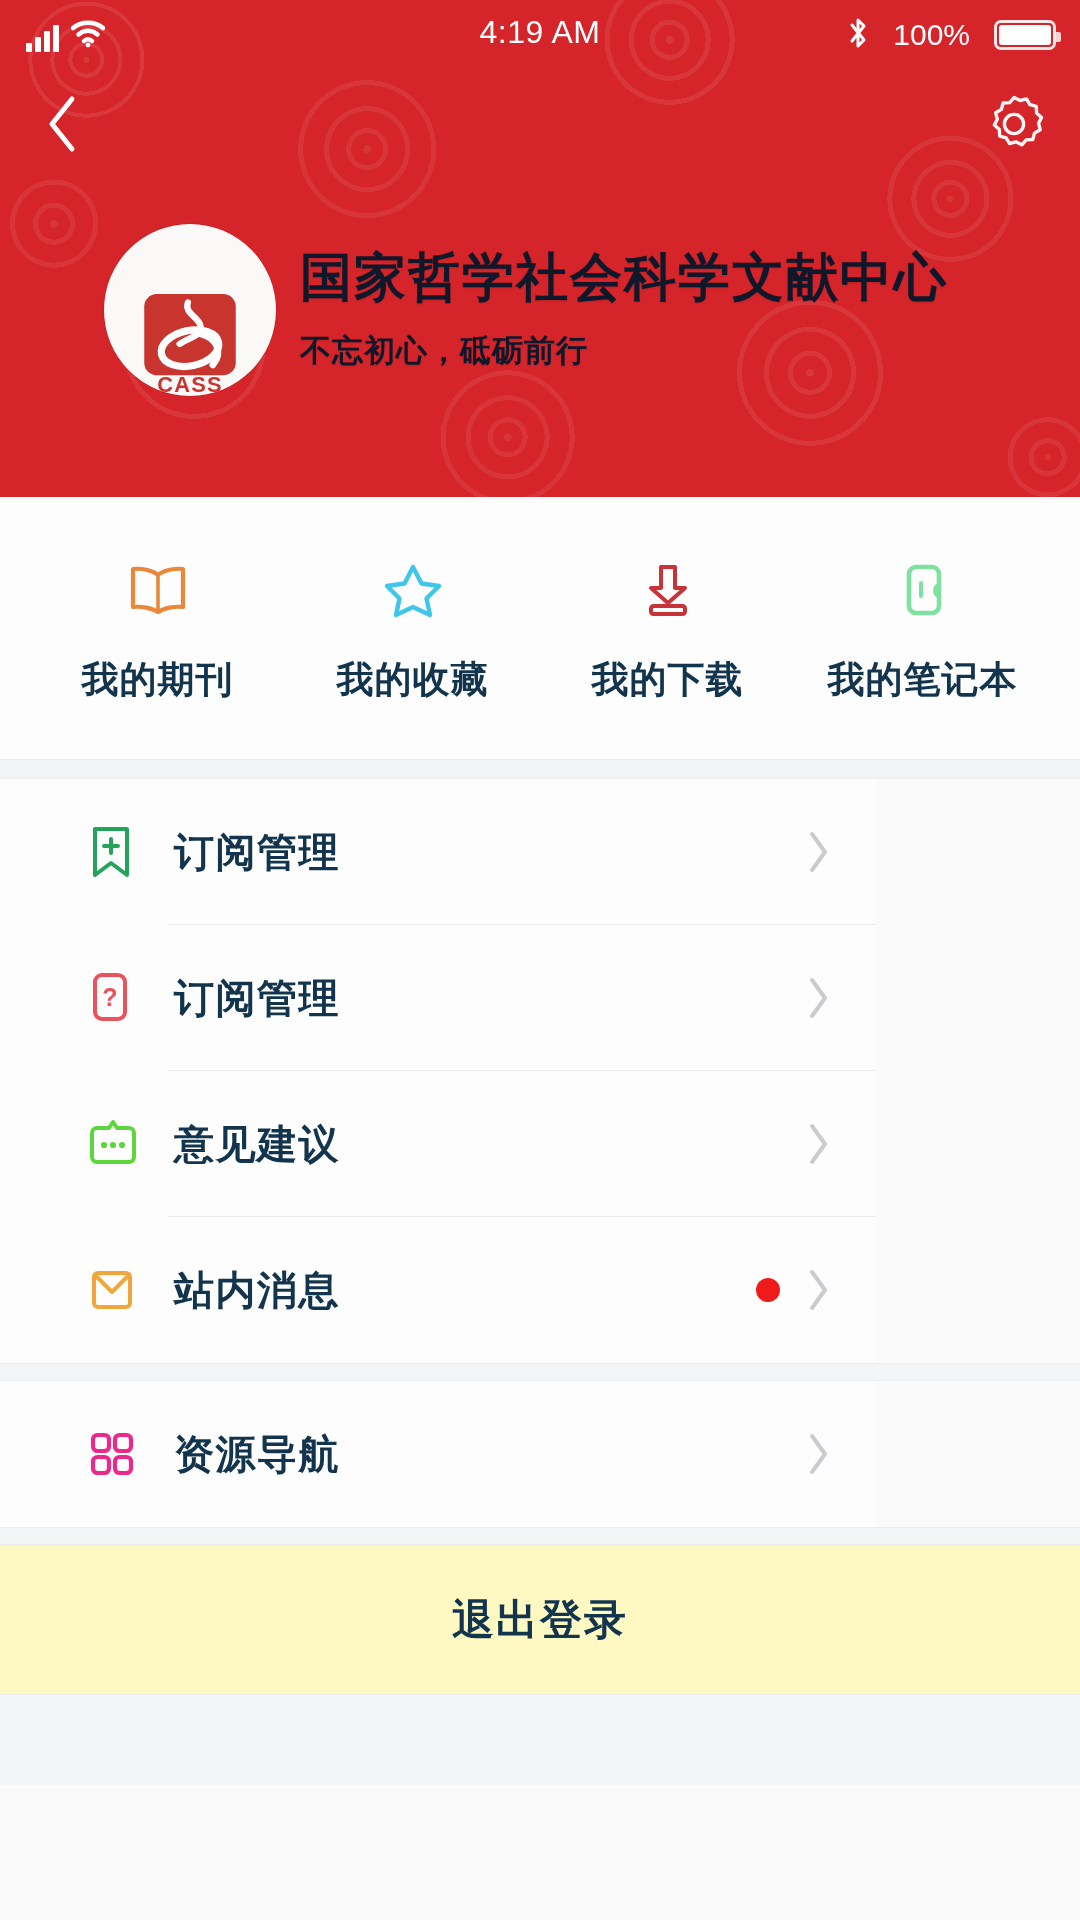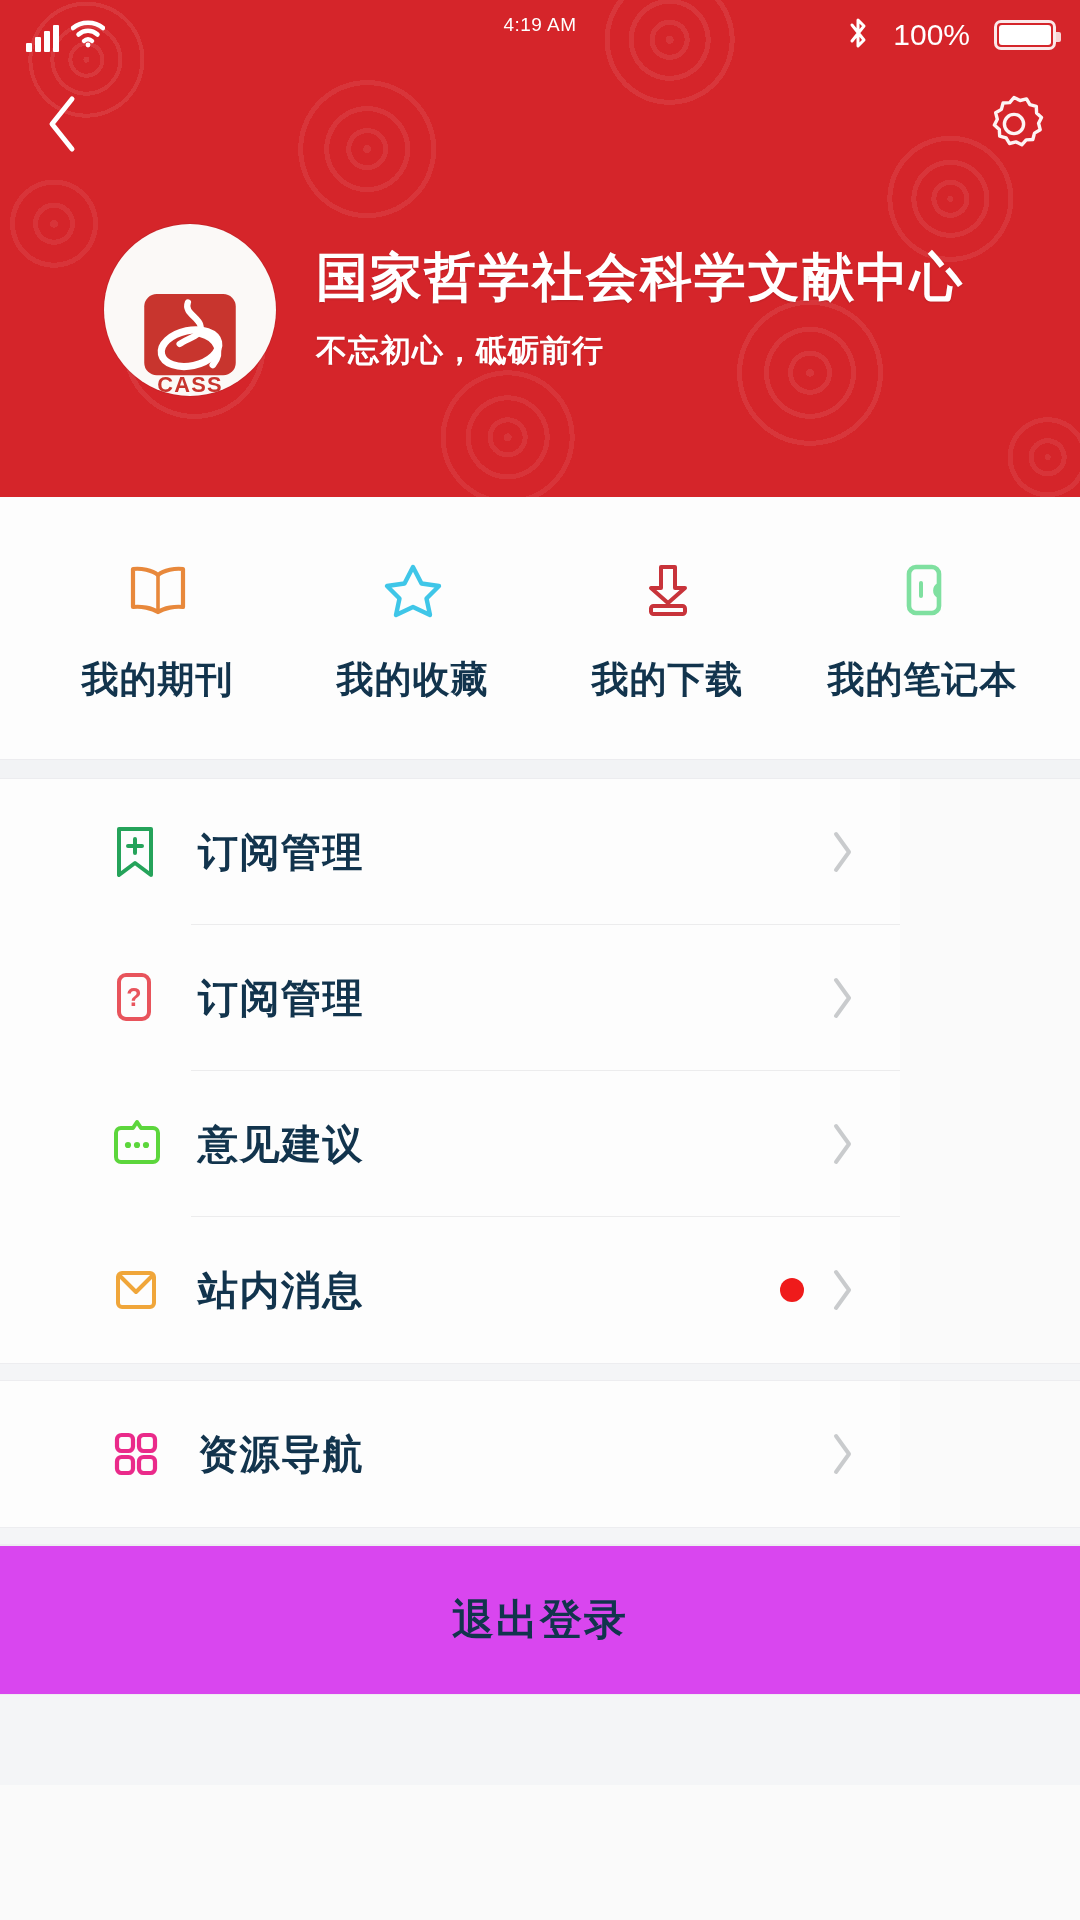--- a/index.html
+++ b/index.html
@@ -37,21 +37,21 @@
   }
   .sb-left{position:absolute;left:26px;top:20px;display:flex;align-items:flex-end;gap:12px;}
   .bars{display:flex;align-items:flex-end;gap:3px;height:28px;}
   .bars i{display:block;width:6px;background:#fff;border-radius:1px;}
   .bars i:nth-child(1){height:9px;}
   .bars i:nth-child(2){height:15px;}
   .bars i:nth-child(3){height:21px;}
   .bars i:nth-child(4){height:27px;}
   .sb-time{
     position:absolute;left:0;right:0;top:14px;text-align:center;
-    font-size:19px;letter-spacing:0.5px;color:#fff;font-weight:400;
+    font-size:32px;letter-spacing:0.5px;color:#fff;font-weight:400;
   }
   .sb-right{position:absolute;right:24px;top:16px;display:flex;align-items:center;gap:24px;}
   .sb-pct{font-size:30px;color:#fff;}
   .battery{
     width:62px;height:30px;border:3px solid rgba(255,255,255,0.9);border-radius:7px;
     position:relative;box-sizing:border-box;padding:2px;
   }
   .battery::after{
     content:"";position:absolute;right:-8px;top:9px;width:5px;height:10px;
     background:rgba(255,255,255,0.8);border-radius:0 2px 2px 0;
@@ -72,21 +72,21 @@
   .brand{
     position:absolute;left:0;top:190px;width:1080px;height:240px;z-index:4;
     display:flex;align-items:center;
   }
   .logo-circle{
     margin-left:104px;width:172px;height:172px;border-radius:50%;
     background:#fbf9f7;display:flex;align-items:flex-end;justify-content:center;
     box-shadow:0 0 0 1px rgba(0,0,0,0.06);
   }
   .logo-mark{width:104px;height:104px;}
-  .brand-text{margin-left:40px;color:#ffffff;}
+  .brand-text{margin-left:24px;color:#0f172a;}
   .brand-title{
     font-size:52px;font-weight:700;letter-spacing:2px;line-height:1.15;
     text-shadow:0 1px 2px rgba(0,0,0,0.12);
   }
   .brand-sub{
     margin-top:22px;font-size:31px;font-weight:700;letter-spacing:1px;
     text-shadow:0 1px 2px rgba(0,0,0,0.1);
   }
 
   
@@ -99,42 +99,42 @@
   }
   .quick-ico{height:78px;display:flex;align-items:center;justify-content:center;}
   .quick-label{
     margin-top:26px;font-size:37px;color:#12344d;font-weight:700;letter-spacing:1px;
   }
 
   .gap{width:1080px;height:20px;background:#f2f3f5;border-top:1px solid #ececef;border-bottom:1px solid #ececef;box-sizing:border-box;}
   .gap-sm{width:1080px;height:18px;background:#f4f5f7;border-top:1px solid #ededf0;border-bottom:1px solid #ededf0;box-sizing:border-box;}
 
   
-  .list{width:876px;background:#fdfdfd;padding-left:24px;}
+  .list{width:876px;background:#fdfdfd;}
   .row{
     position:relative;height:146px;display:flex;align-items:center;
     padding-left:88px;box-sizing:border-box;cursor:pointer;
   }
   .row .divider{
     position:absolute;left:167px;right:0;bottom:0;height:1px;background:#ececed;
   }
   .row:last-child .divider{display:none;}
   .row-ico{width:54px;display:flex;align-items:center;justify-content:flex-start;}
   .row-label{
     margin-left:32px;font-size:40px;color:#12344d;font-weight:700;letter-spacing:1.5px;
   }
   .row-right{
     position:absolute;right:44px;top:0;height:146px;display:flex;align-items:center;gap:26px;
   }
   .dot{width:24px;height:24px;border-radius:50%;background:#ef1b1b;}
   .chev{display:block;}
 
   
   .logout{
-    width:1080px;height:150px;background:#d946ef;
+    width:1080px;height:150px;background:#fef9c3;
     display:flex;align-items:center;justify-content:center;cursor:pointer;
     border-top:1px solid #ededf0;border-bottom:1px solid #ededf0;box-sizing:border-box;
   }
   .logout-label{font-size:42px;color:#12344d;font-weight:700;letter-spacing:2px;}
 
   .bottom-fill{width:1080px;height:90px;background:#f4f5f7;}
 </style>
 </head>
 <body>
 

